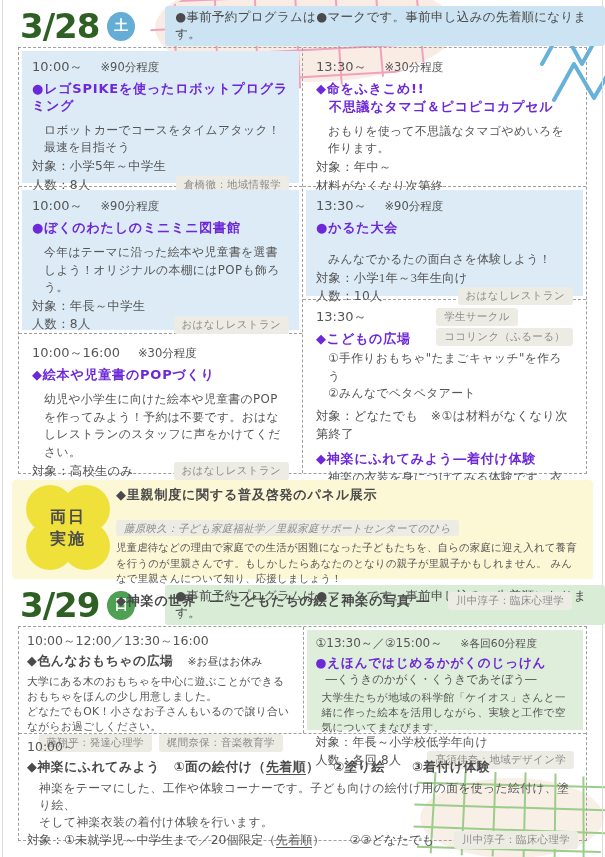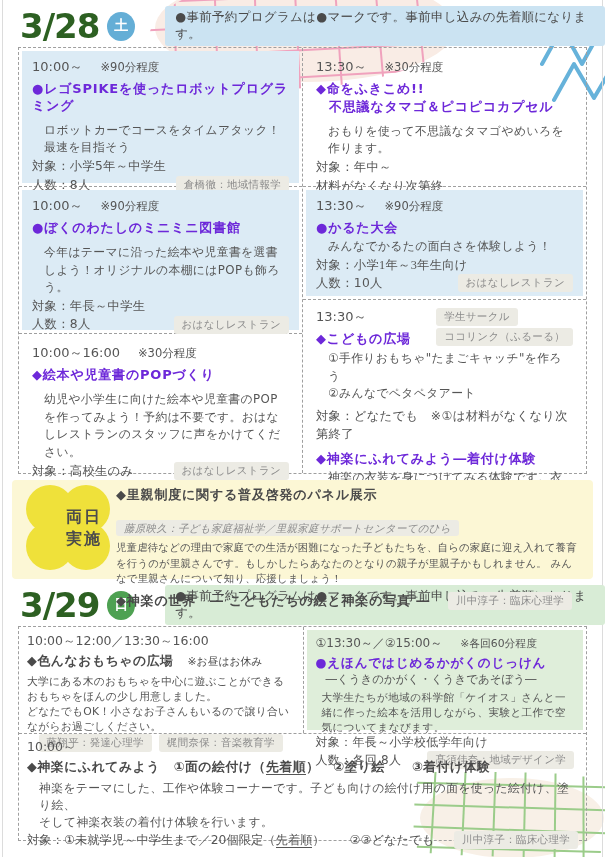--- a/index.html
+++ b/index.html
@@ -40,21 +40,21 @@
   .meta{font-size:12.3px;color:#555;letter-spacing:.3px;line-height:1.5;}
   .bottom-row{margin-top:auto;display:flex;justify-content:space-between;align-items:flex-end;}
   .badge{background:#ecebe4;color:#8b8b8b;font-size:10.5px;padding:2px 8px;border-radius:3px;
          white-space:nowrap;letter-spacing:.3px;}
   .pill-stack{display:flex;flex-direction:column;align-items:flex-start;gap:2px;margin-left:auto;}
   .u{border-bottom:1px solid #555;}
 
   
   .both{position:relative;margin:6px 12px 0 12px;height:99px;background:#fcf7d5;border-radius:4px;}
   .blob-wrap{position:absolute;left:10px;top:4px;width:92px;height:90px;}
-  .blob-text{position:absolute;left:16px;top:0;width:92px;height:88px;display:flex;align-items:center;
+  .blob-text{position:absolute;left:0;top:0;width:92px;height:88px;display:flex;align-items:center;
              justify-content:center;text-align:right;font-size:16px;font-weight:700;color:#4c4c4c;
              line-height:1.35;letter-spacing:2px;white-space:pre-line;}
   .both-content{margin-left:104px;padding:6px 12px 4px 0;}
   .both-title{font-size:13px;font-weight:600;color:#4a4a4a;letter-spacing:.8px;}
   .both-badge-row{text-align:left;margin-top:13px;font-style:italic;}
   .both-desc{font-size:10.4px;color:#555;line-height:1.5;letter-spacing:.2px;margin-top:4px;}
   .both-row2{display:flex;align-items:center;gap:18px;margin-top:5px;}
 
   
   .evt-table2{margin:0 18px;border:1px dashed #9f9f9f;}
@@ -208,21 +208,21 @@
           </div>
         </div>
 
         <div class="cell h113">
           <div class="panel bg-blue">
             <div class="time-row">
                 <span>13:30～</span>
                 <span class="dur">※90分程度</span>
               </div>
             <div class="evt-title">●かるた大会</div>
-            <div class="desc" style="margin-top:1px;">みんなでかるたの面白さを体験しよう！</div>
+            <div class="desc" style="margin-top:14px;">みんなでかるたの面白さを体験しよう！</div>
             <div class="meta" style="margin-top:auto;font-family:Liberation Serif, serif;">対象：小学1年～3年生向け</div>
             <div class="bottom-row" style="margin-top:0;">
               <span class="meta">人数：10人</span>
               <span class="badge">おはなしレストラン</span>
             </div>
           </div>
         </div>
 
         <div class="cell h173 last">
           <div class="panel" style="padding-top:5px;">

